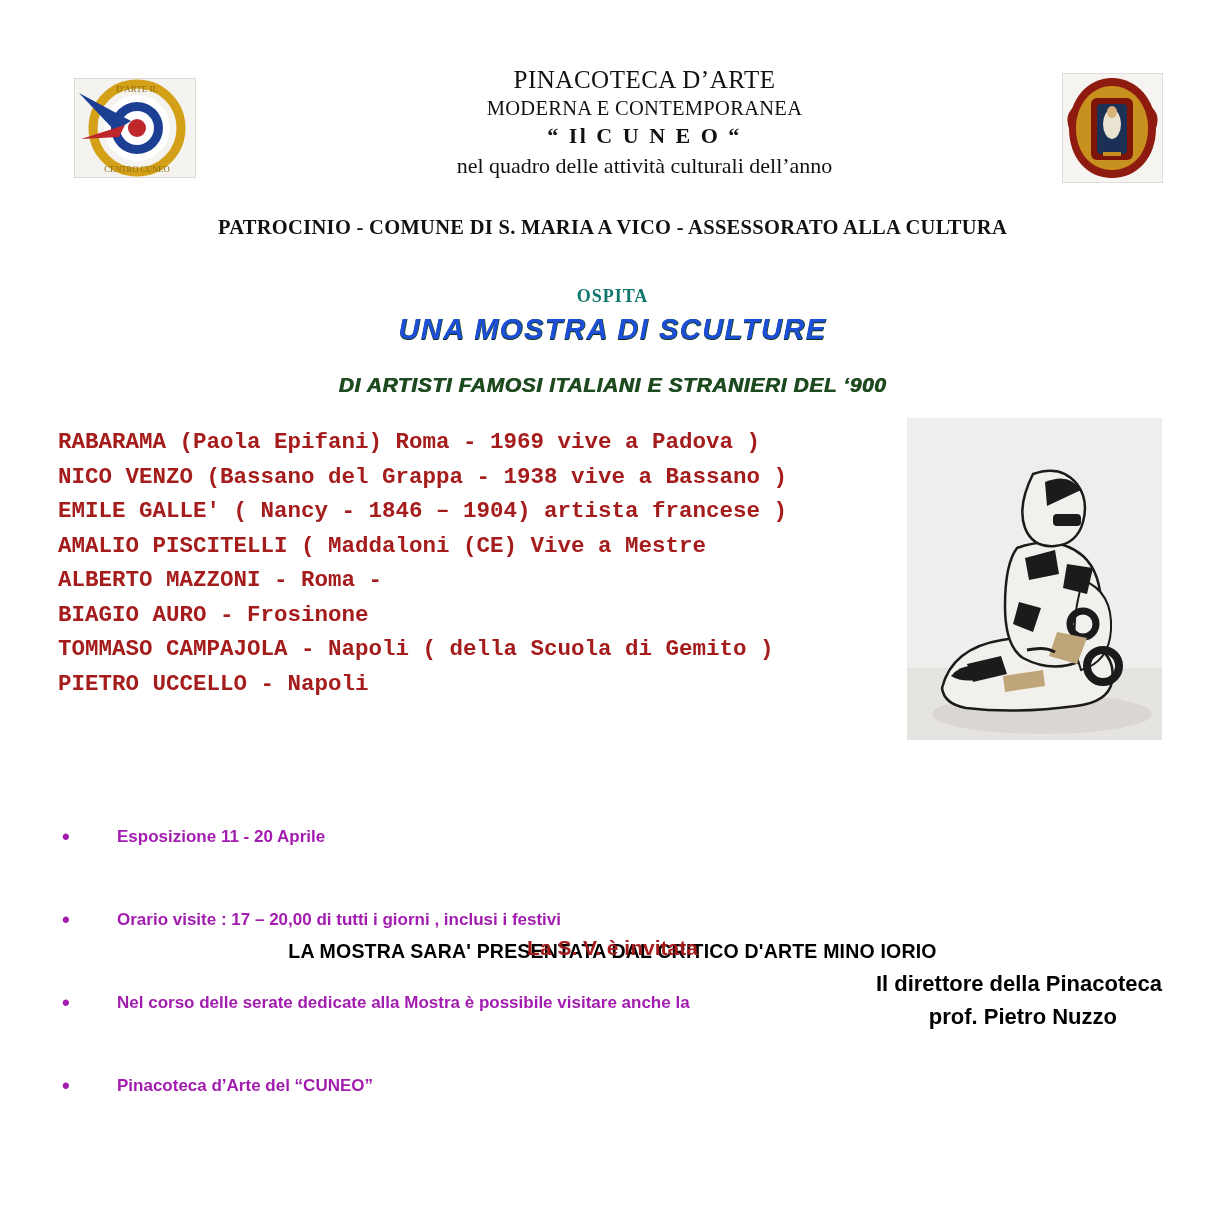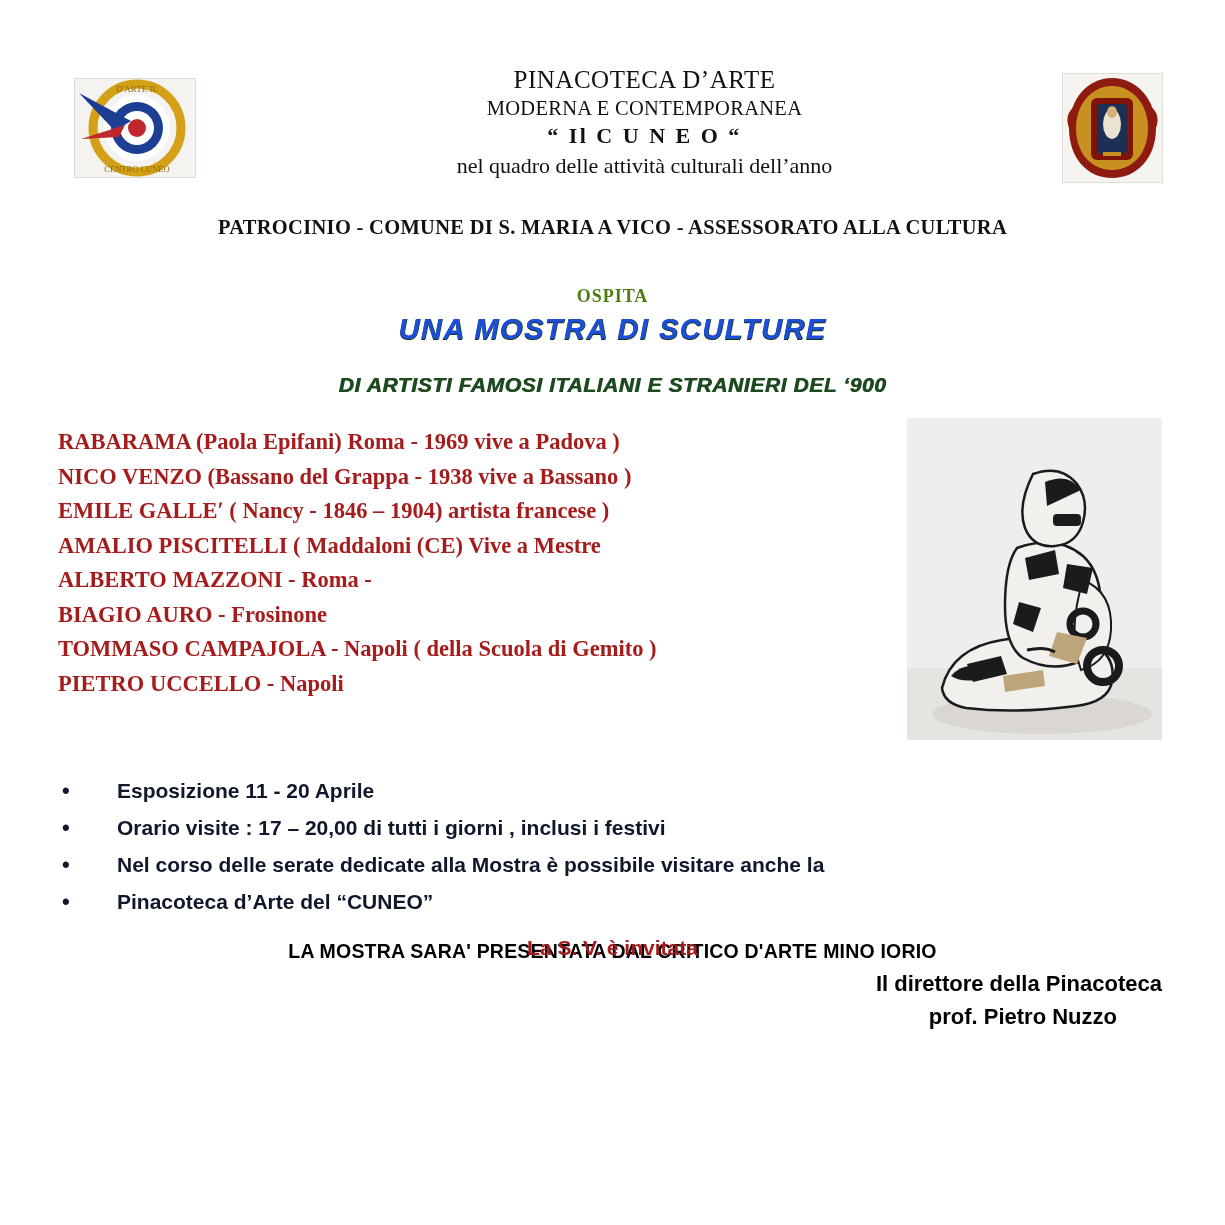--- a/index.html
+++ b/index.html
@@ -97,21 +97,21 @@
   .ospita {
     position: absolute;
     left: 0;
     top: 286px;
     width: 1225px;
     text-align: center;
     font-family: "Liberation Serif", serif;
     font-weight: 700;
     font-size: 18px;
     letter-spacing: 1px;
-    color: #4d7c0f;
+    color: #0f766e;
   }
 
   .mostra-title {
     position: absolute;
     left: 0;
     top: 313px;
     width: 1225px;
     text-align: center;
     font-family: "Liberation Sans", sans-serif;
     font-weight: 700;
@@ -138,21 +138,21 @@
   }
 
   
   .artists {
     position: absolute;
     left: 58px;
     top: 425px;
     width: 840px;
   }
   .artist-line {
-    font-family: Liberation Serif, serif;
+    font-family: Liberation Mono, monospace;
     font-weight: 700;
     font-size: 22.5px;
     color: #a51c1c;
     line-height: 34.5px;
     white-space: nowrap;
   }
 
   
   .sculpture {
     position: absolute;
@@ -181,24 +181,25 @@
     top: 772px;
     width: 1080px;
     margin: 0;
     padding: 0;
     list-style: none;
   }
   .bullets li {
     position: relative;
     font-family: "Liberation Sans", sans-serif;
     font-weight: 700;
-    font-size: 21px;
-    color: #0f172a;
+    font-size: 17px;
+    color: #a21caf;
     line-height: 37px;
     padding-left: 59px;
+    margin-top: 46px;
   }
   .bullets li::before {
     content: "\2022";
     position: absolute;
     left: 4px;
     top: 0;
     font-size: 22px;
   }
 
   .presentata {

